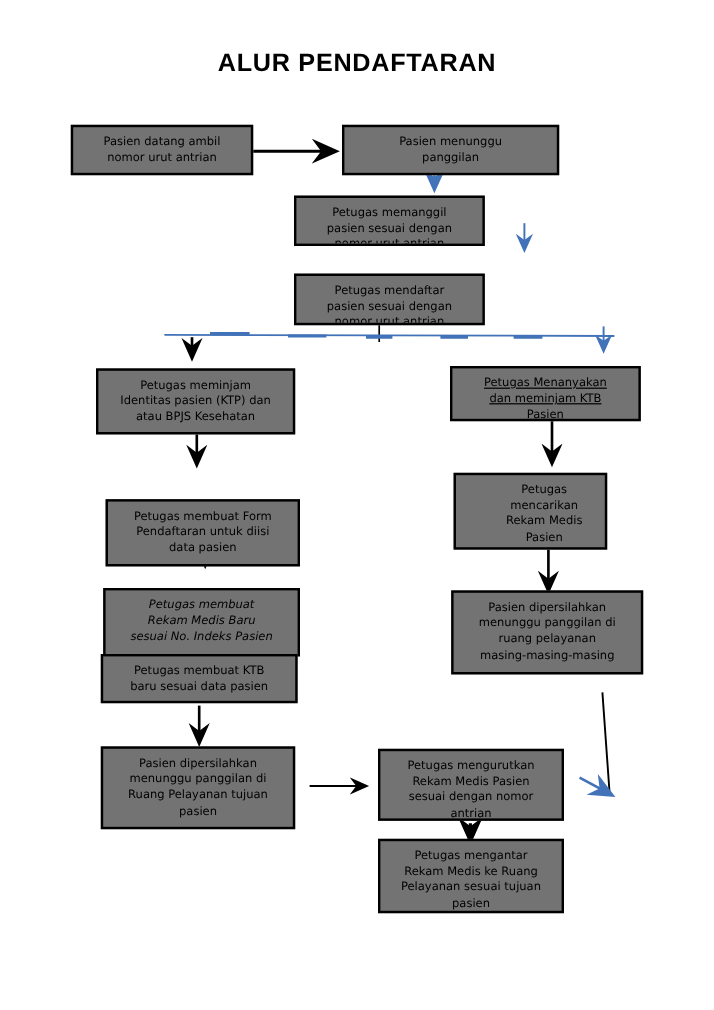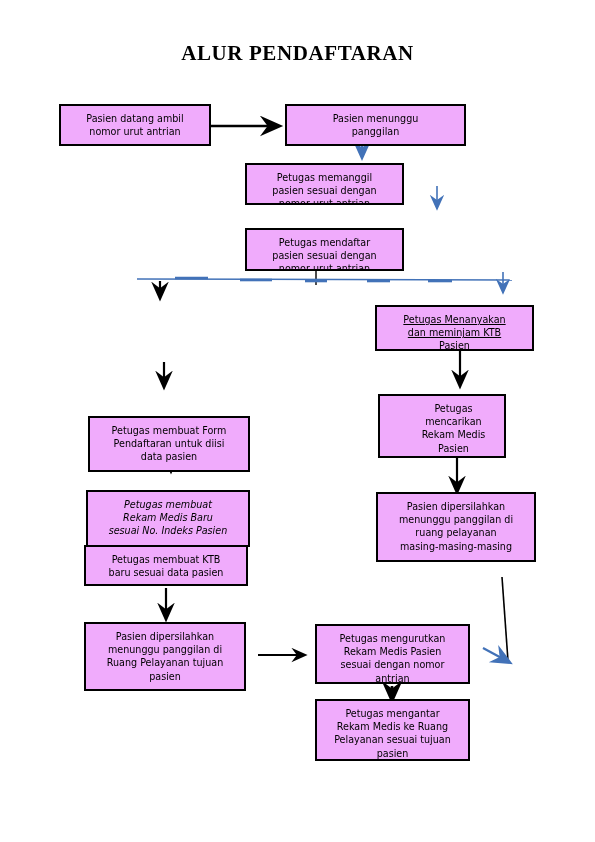--- a/index.html
+++ b/index.html
@@ -19,32 +19,32 @@
     left: 0; top: 0;
     width: 595px;
     height: 842px;
   }
   .title {
     position: absolute;
     left: 0;
     top: 41px;
     width: 595px;
     text-align: center;
-    font-family: Liberation Serif, serif;
+    font-family: Liberation Sans, sans-serif;
     font-weight: bold;
     font-size: 21px;
     letter-spacing: 0.6px;
     color: #000000;
     white-space: nowrap;
   }
   .node {
     position: absolute;
     box-sizing: border-box;
     border: 2px solid #000000;
-    background: #f0abfc;
+    background: #737373;
     color: #000000;
     font-family: "DejaVu Sans", sans-serif;
     font-size: 9.6px;
     line-height: 13.2px;
     text-align: center;
     padding-top: 6px;
     overflow: hidden;
   }
   .node .txt {
     display: block;
@@ -162,20 +162,25 @@
 pasien sesuai dengan
 nomor urut antrian</span>
   </div>
 
   <div class="node" style="left:245px; top:228px; width:159px; height:43px;">
     <span class="txt">Petugas mendaftar
 pasien sesuai dengan
 nomor urut antrian</span>
   </div>
 
+  <div class="node" style="left:80px; top:307px; width:166px; height:55px;">
+    <span class="txt">Petugas meminjam
+Identitas pasien (KTP) dan
+atau BPJS Kesehatan</span>
+  </div>
 
   <div class="node" style="left:375px; top:305px; width:159px; height:46px;text-decoration:underline;">
     <span class="txt">Petugas Menanyakan
 dan meminjam KTB
 Pasien</span>
   </div>
 
   <div class="node" style="left:88px; top:416px; width:162px; height:56px;">
     <span class="txt">Petugas membuat Form
 Pendaftaran untuk diisi

